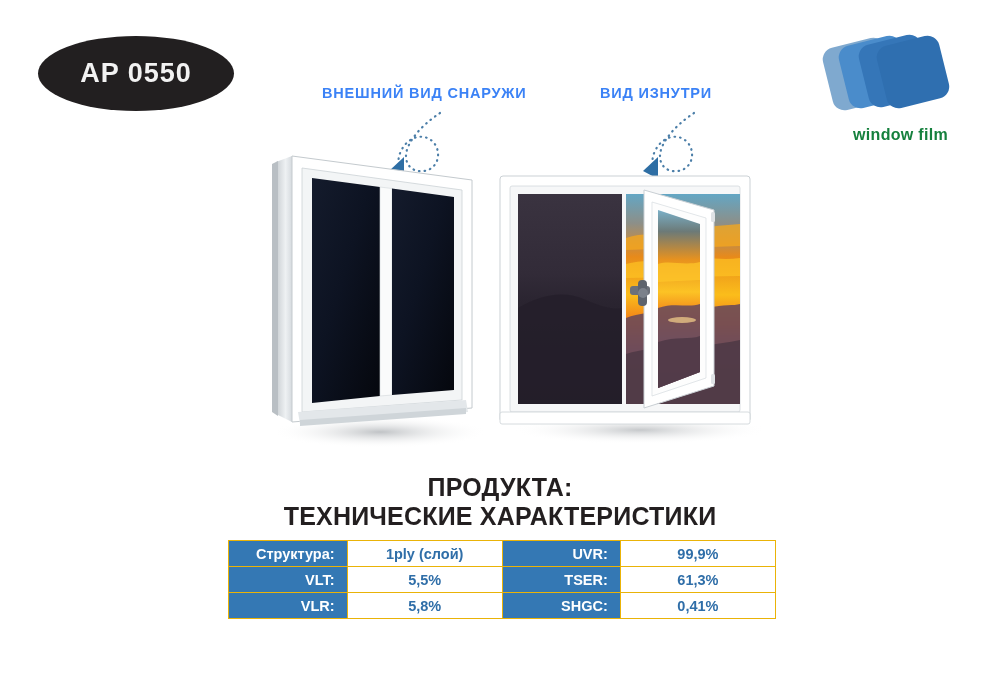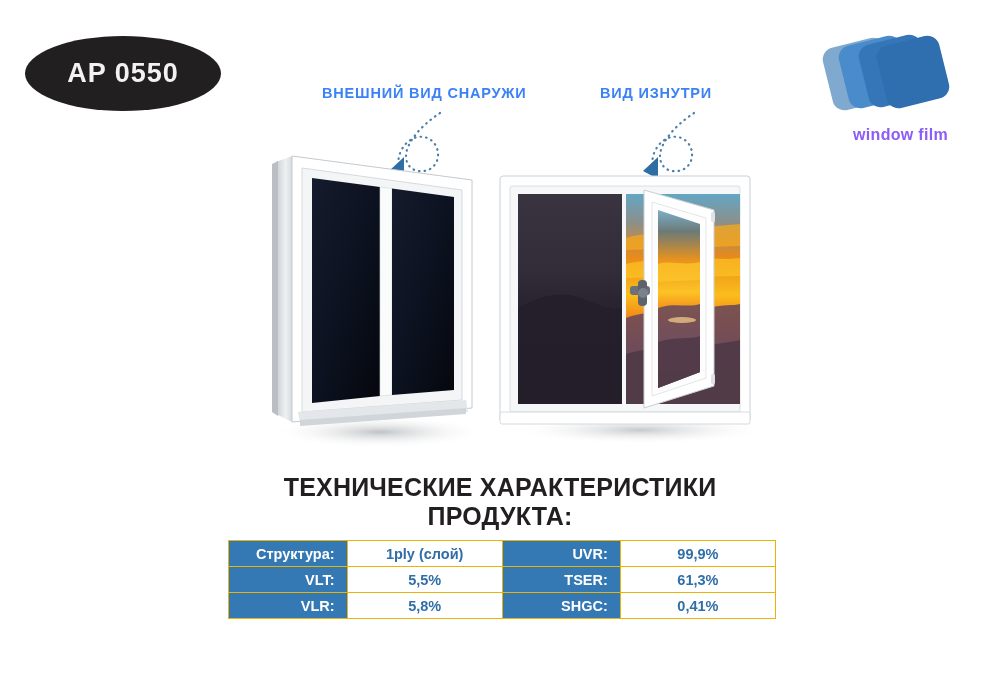--- a/index.html
+++ b/index.html
@@ -6,21 +6,21 @@
   body {
     width:1000px; height:689px;
     background:#ffffff;
     font-family:"Liberation Sans", sans-serif;
     position:relative;
     overflow:hidden;
   }
 
   
   #product-badge {
-    position:absolute; left:25px; top:36px;
+    position:absolute; left:38px; top:36px;
     width:196px; height:75px;
     background:#221f20;
     border-radius:50%;
     display:flex; align-items:center; justify-content:center;
   }
   #product-badge .code {
     color:#f2f2f2;
     font-size:27px;
     font-weight:bold;
     letter-spacing:1px;
@@ -42,21 +42,21 @@
     text-align:center;
     font-size:52px; font-weight:bold;
     color:#3b7cc4;
     letter-spacing:-1px;
     line-height:46px;
     margin-top:-4px;
   }
   #logo .sub {
     text-align:center;
     font-size:16px; font-weight:bold;
-    color:#8b5cf6;
+    color:#15803d;
     letter-spacing:0.3px;
     margin-top:4px;
   }
 
   
   .annotation { position:absolute; }
   .annotation .atext {
     font-size:14.5px; font-weight:bold;
     color:#3b82f6;
     letter-spacing:0.8px;
@@ -233,22 +233,22 @@
     <circle cx="151" cy="125" r="5" fill="#7b818b"></circle>
   </g>
 
   <rect x="219" y="44" width="4" height="10" rx="1.5" fill="#dfe3e6"></rect>
   <rect x="219" y="206" width="4" height="10" rx="1.5" fill="#dfe3e6"></rect>
 
   <rect x="8" y="244" width="250" height="12" rx="2" fill="#ffffff" stroke="#ccd2d6" stroke-width="0.8"></rect>
 </svg>
 
 <div id="spec-heading">
+  <div>ПРОДУКТА:</div>
   <div>ТЕХНИЧЕСКИЕ ХАРАКТЕРИСТИКИ</div>
-  <div>ПРОДУКТА:</div>
 </div>
 
 <table id="spec-table">
   <tbody>
     <tr>
       <td class="k">Структура:</td>
       <td class="v">1ply (слой)</td>
       <td class="k">UVR:</td>
       <td class="v">99,9%</td>
     </tr>

